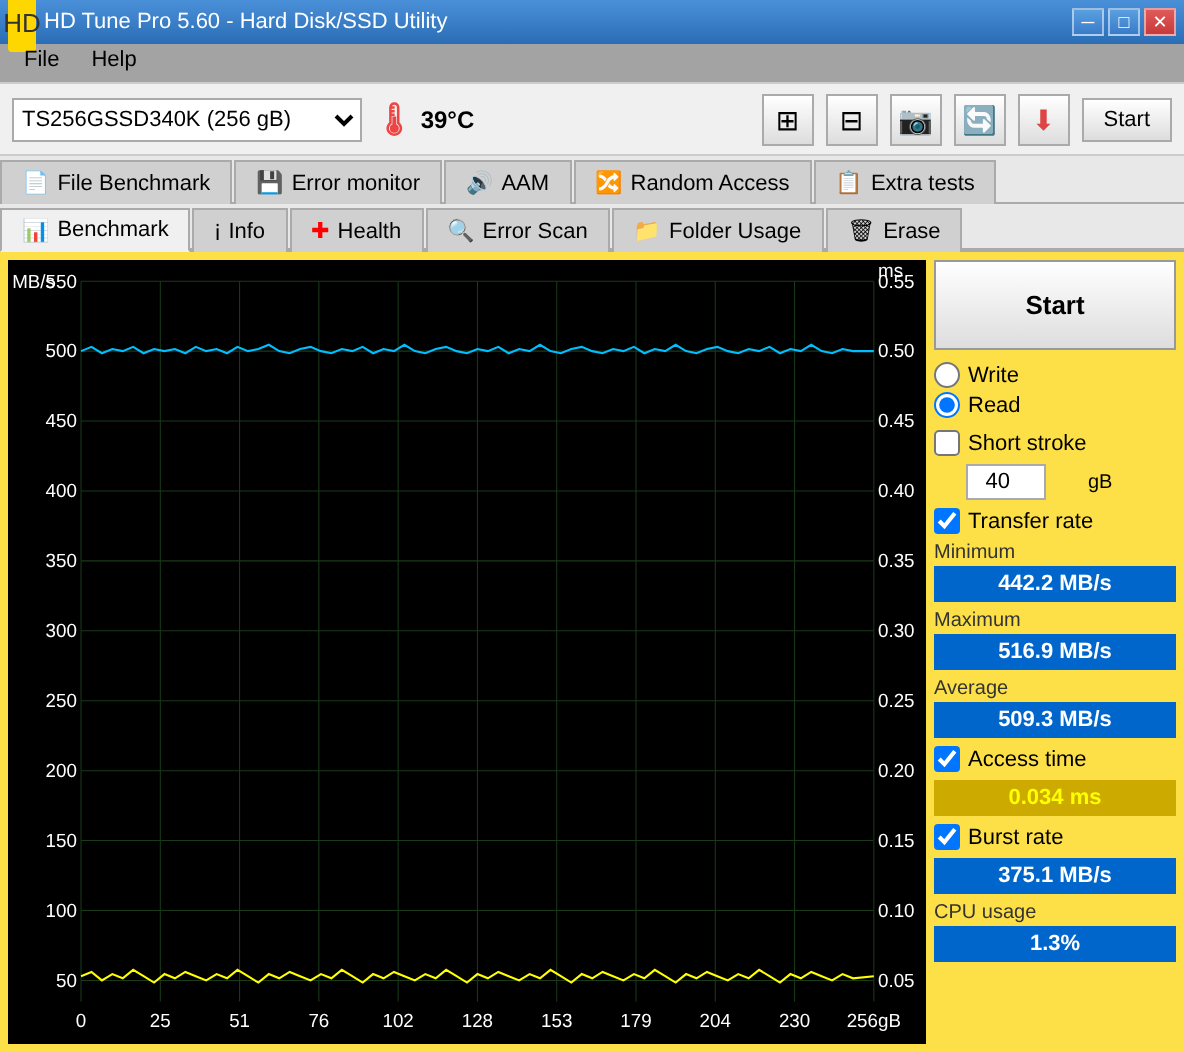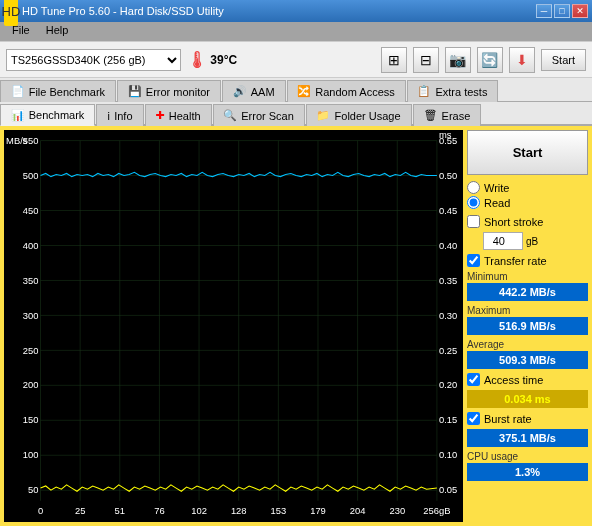--- a/index.html
+++ b/index.html
@@ -222,21 +222,21 @@
     }
     .checkbox-item {
       display: flex;
       align-items: center;
       gap: 4px;
       font-size: 11px;
     }
     .spin-field {
       display: flex;
       align-items: center;
-      gap: 3px;
+      gap: 21px;
       font-size: 11px;
       margin-left: 16px;
     }
     .spin-input {
       width: 40px;
       height: 18px;
       border: 1px solid #aaa;
       font-size: 11px;
       text-align: right;
       padding-right: 2px;

